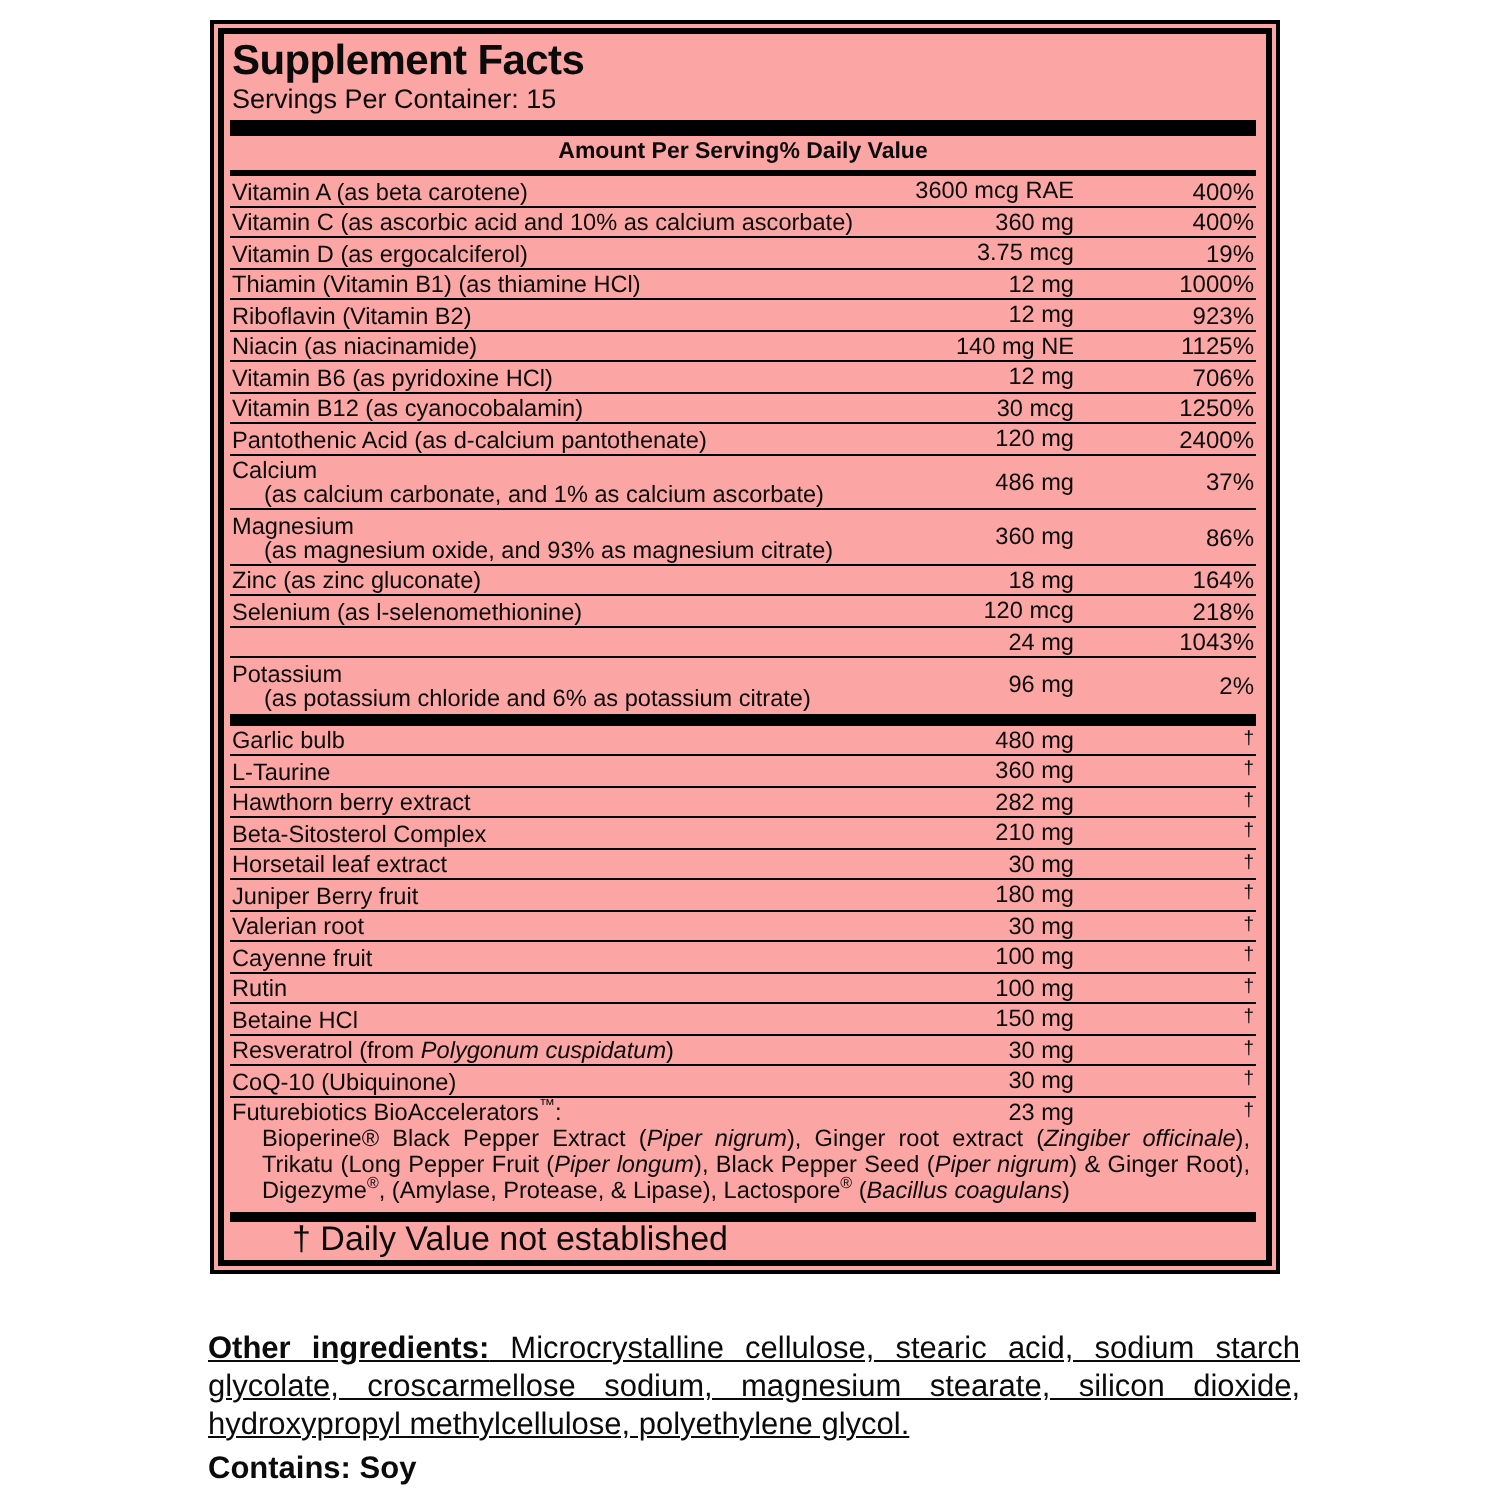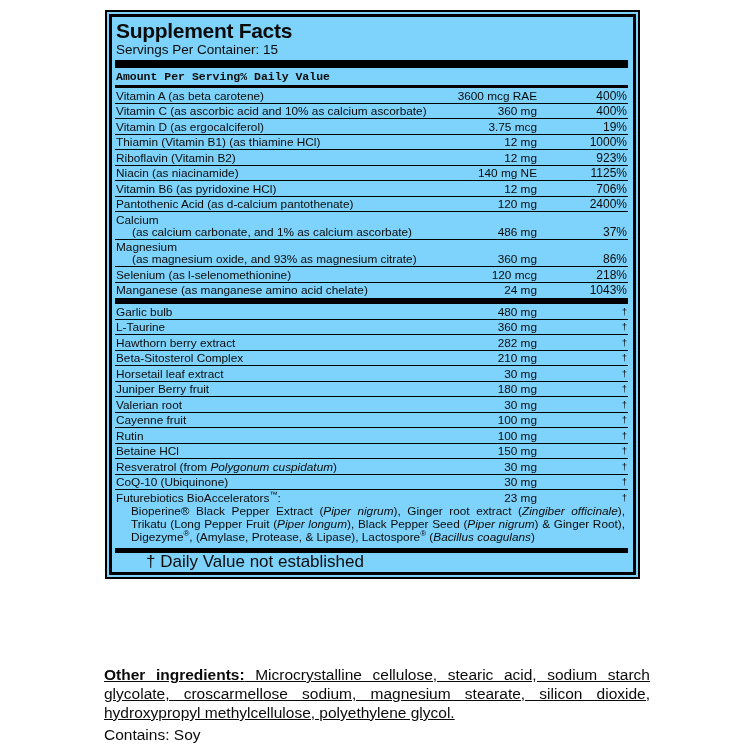--- a/index.html
+++ b/index.html
@@ -5,48 +5,48 @@
   * { box-sizing: border-box; }
   html,body { margin:0; padding:0; }
   body {
     width:750px; height:750px; position:relative;
     background:#ffffff; color:#0b0b0b;
     font-family:"Liberation Sans", sans-serif;
     -webkit-font-smoothing:antialiased;
   }
   .panel {
     position:absolute; left:105px; top:10px; width:535px;
-    border:2px solid #000; padding:2px; background:#7dd3fc;
+    border:2px solid #000; padding:2px; background:#fca5a5;
   }
   .panel-inner { border:3px solid #000; padding:2px 5px 2px 3px; }
   .title { font-weight:700; font-size:21px; line-height:23px; letter-spacing:-0.3px; padding-left:1px; }
   .serving { font-size:13.5px; line-height:15px; padding-left:1px; }
   .bar { background:#000; }
   .bar-header { height:8px; margin-top:3px; }
-  .head-row { display:flex; justify-content:flex-start; font-weight:700; font-size:11.5px; line-height:13px; padding:2px 1px 2px 1px;font-family:Liberation Mono, monospace; }
+  .head-row { display:flex; justify-content:center; font-weight:700; font-size:11.5px; line-height:13px; padding:2px 1px 2px 1px; }
   .bar-subheader { height:3px; }
   .rows .row + .row { border-top:1.5px solid #000; }
   .row { padding:0; }
-  .rowflex { display:flex; align-items:flex-end; }
+  .rowflex { display:flex; align-items:center; }
   .cell-name { flex:1 1 auto; font-size:11.8px; line-height:12px; padding:1.5px 0 1px 1px; }
   .cell-name .sub { padding-left:16px; }
   .cell-amt { flex:0 0 auto; margin-left:auto; font-size:11.8px; line-height:12px; padding:1px 0 1px 0; text-align:right; white-space:nowrap; }
   .cell-dv { flex:0 0 91px; width:91px; font-size:12px; line-height:12px; padding:1.5px 1px 1px 0; text-align:right; white-space:nowrap; }
   .cell-dv.dagger { font-size:9.5px; padding-top:1px; }
   .desc { font-size:11.8px; line-height:13px; text-align:justify; padding:0 3px 2px 16px; }
   .it { font-style:italic; }
   sup { font-size:8px; vertical-align:super; line-height:0; }
   .bar-section { height:6px; margin:1px 0 0 0; }
   .bar-footnote { height:5px; margin:2px 0 0 0; }
   .footnote { font-size:17px; line-height:14px; padding:2px 1px 1px 1px;margin-left:30px; }
   .other-paragraph {
     position:absolute; left:104px; top:665px; width:546px;
     font-size:15.5px; line-height:19px; text-align:justify;text-decoration:underline;
   }
-  .contains-line { position:absolute; left:104px; top:726px; font-size:15.5px; font-weight:400; }
+  .contains-line { position:absolute; left:104px; top:726px; font-size:15.5px; font-weight:700; }
   .b { font-weight:700; }
 </style>
 </head>
 <body>
 
 <div class="panel">
   <div class="panel-inner">
     <div class="title">Supplement Facts</div>
     <div class="serving">Servings Per Container: 15</div>
     <div class="bar bar-header"></div>
@@ -100,20 +100,27 @@
         </div>
         <div class="row">
           <div class="rowflex">
             <div class="cell-name">Vitamin B6 (as pyridoxine HCl)</div>
             <div class="cell-amt">12 mg</div>
             <div class="cell-dv">706%</div>
           </div>
         </div>
         <div class="row">
           <div class="rowflex">
+            <div class="cell-name">Vitamin B12 (as cyanocobalamin)</div>
+            <div class="cell-amt">30 mcg</div>
+            <div class="cell-dv">1250%</div>
+          </div>
+        </div>
+        <div class="row">
+          <div class="rowflex">
             <div class="cell-name">Pantothenic Acid (as d-calcium pantothenate)</div>
             <div class="cell-amt">120 mg</div>
             <div class="cell-dv">2400%</div>
           </div>
         </div>
         <div class="row">
           <div class="rowflex">
             <div class="cell-name">Calcium<div class="sub">(as calcium carbonate, and 1% as calcium ascorbate)</div></div>
             <div class="cell-amt">486 mg</div>
             <div class="cell-dv">37%</div>
@@ -121,30 +128,43 @@
         </div>
         <div class="row">
           <div class="rowflex">
             <div class="cell-name">Magnesium<div class="sub">(as magnesium oxide, and 93% as magnesium citrate)</div></div>
             <div class="cell-amt">360 mg</div>
             <div class="cell-dv">86%</div>
           </div>
         </div>
         <div class="row">
           <div class="rowflex">
+            <div class="cell-name">Zinc (as zinc gluconate)</div>
+            <div class="cell-amt">18 mg</div>
+            <div class="cell-dv">164%</div>
+          </div>
+        </div>
+        <div class="row">
+          <div class="rowflex">
             <div class="cell-name">Selenium (as l-selenomethionine)</div>
             <div class="cell-amt">120 mcg</div>
             <div class="cell-dv">218%</div>
           </div>
         </div>
         <div class="row">
           <div class="rowflex">
-            <div class="cell-name">Manganese (as manganese amino acid chelate)</div>
             <div class="cell-amt">24 mg</div>
             <div class="cell-dv">1043%</div>
+          </div>
+        </div>
+        <div class="row">
+          <div class="rowflex">
+            <div class="cell-name">Potassium<div class="sub">(as potassium chloride and 6% as potassium citrate)</div></div>
+            <div class="cell-amt">96 mg</div>
+            <div class="cell-dv">2%</div>
           </div>
         </div>
       </div>
     <div class="bar bar-section"></div>
     <div class="rows" id="botanical-rows">
         <div class="row">
           <div class="rowflex">
             <div class="cell-name">Garlic bulb</div>
             <div class="cell-amt">480 mg</div>
             <div class="cell-dv dagger">†</div>

